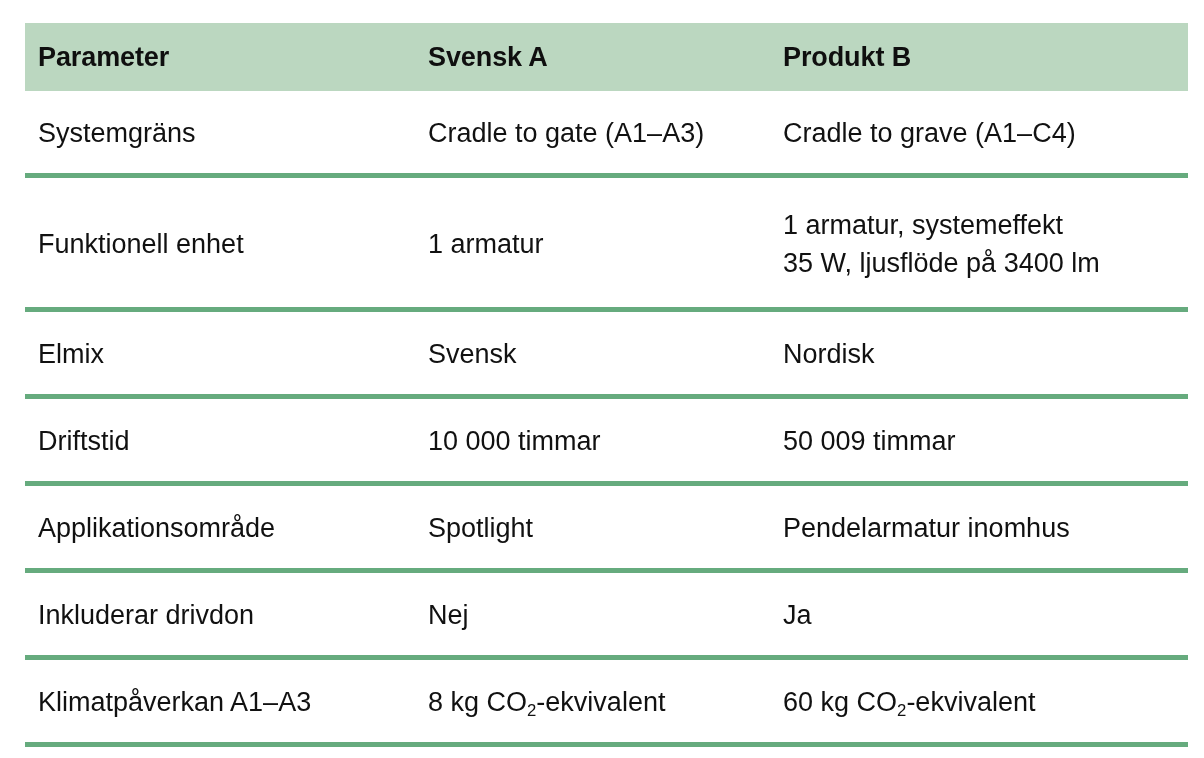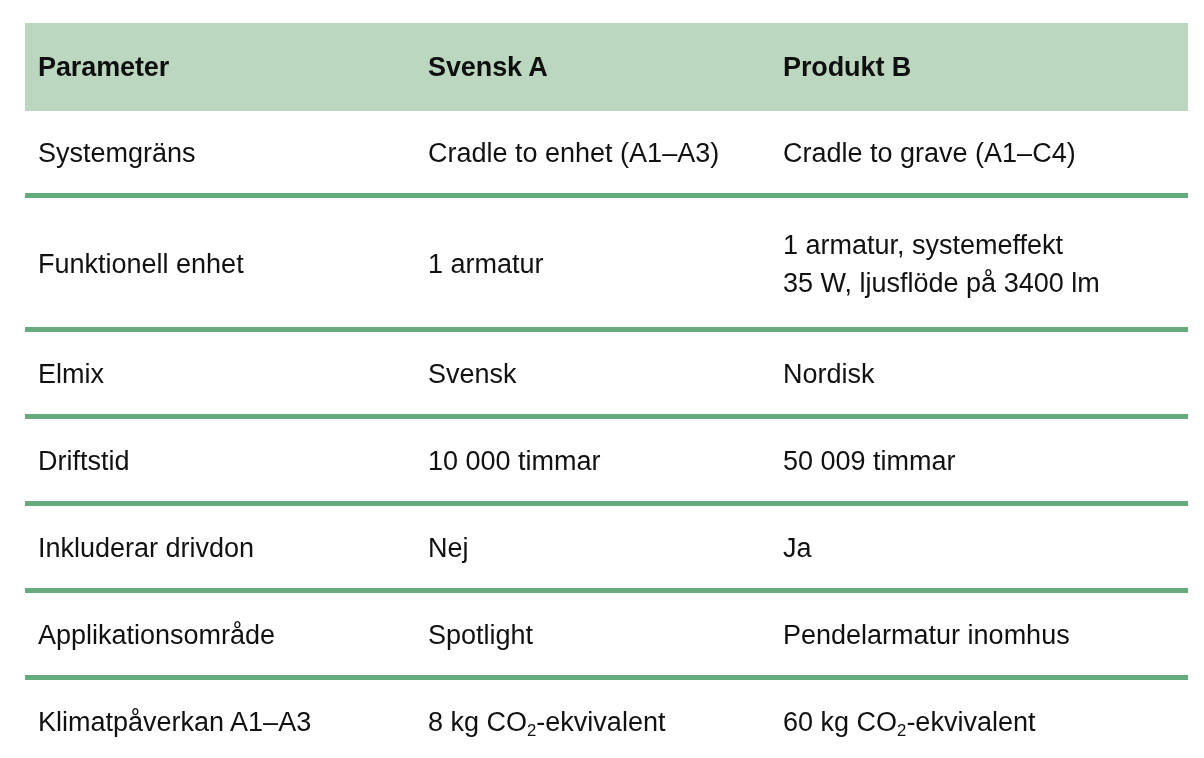--- a/index.html
+++ b/index.html
@@ -30,21 +30,21 @@
 
   table.lca-table col.col-param  { width: 390px; }
   table.lca-table col.col-a      { width: 355px; }
   table.lca-table col.col-b      { width: 418px; }
 
   thead tr.header-row {
     background: #bbd7c0;
   }
 
   thead th {
-    height: 88px;
+    height: 68px;
     padding: 0 0 0 13px;
     margin: 0;
     text-align: left;
     vertical-align: middle;
     font-weight: bold;
     font-size: 27px;
     font-stretch: condensed;
     letter-spacing: -0.1px;
     color: #0f0f0f;
     border: 0;
@@ -90,21 +90,21 @@
         <th>Parameter</th>
         <th>Svensk A</th>
         <th>Produkt B</th>
       </tr>
     </thead>
 
     <tbody>
 
       <tr class="row-std">
         <td>Systemgräns</td>
-        <td>Cradle to enhet (A1–A3)</td>
+        <td>Cradle to gate (A1–A3)</td>
         <td>Cradle to grave (A1–C4)</td>
       </tr>
 
       <tr class="row-tall">
         <td>Funktionell enhet</td>
         <td>1 armatur</td>
         <td>
           <span class="line">1 armatur, systemeffekt</span>
           <span class="line">35 W, ljusflöde på 3400 lm</span>
         </td>
@@ -116,29 +116,29 @@
         <td>Nordisk</td>
       </tr>
 
       <tr class="row-std">
         <td>Driftstid</td>
         <td>10 000 timmar</td>
         <td>50 009 timmar</td>
       </tr>
 
       <tr class="row-std">
+        <td>Applikationsområde</td>
+        <td>Spotlight</td>
+        <td>Pendelarmatur inomhus</td>
+      </tr>
+
+      <tr class="row-std">
         <td>Inkluderar drivdon</td>
         <td>Nej</td>
         <td>Ja</td>
-      </tr>
-
-      <tr class="row-std">
-        <td>Applikationsområde</td>
-        <td>Spotlight</td>
-        <td>Pendelarmatur inomhus</td>
       </tr>
 
       <tr class="row-std">
         <td>Klimatpåverkan A1–A3</td>
         <td><span>8 kg CO</span><sub>2</sub><span>-ekvivalent</span></td>
         <td><span>60 kg CO</span><sub>2</sub><span>-ekvivalent</span></td>
       </tr>
 
     </tbody>
   </table>

